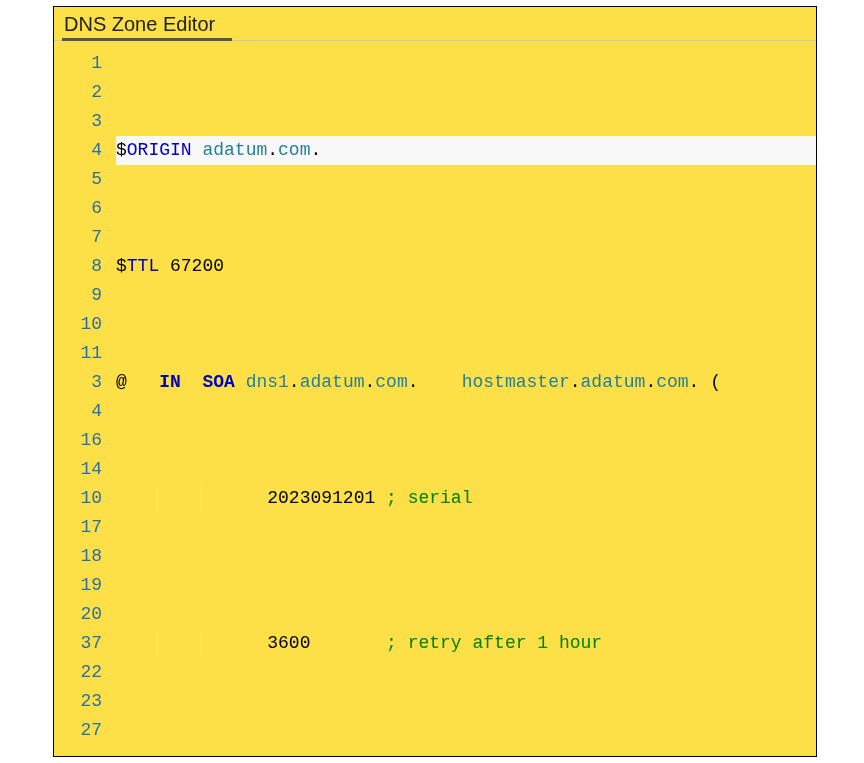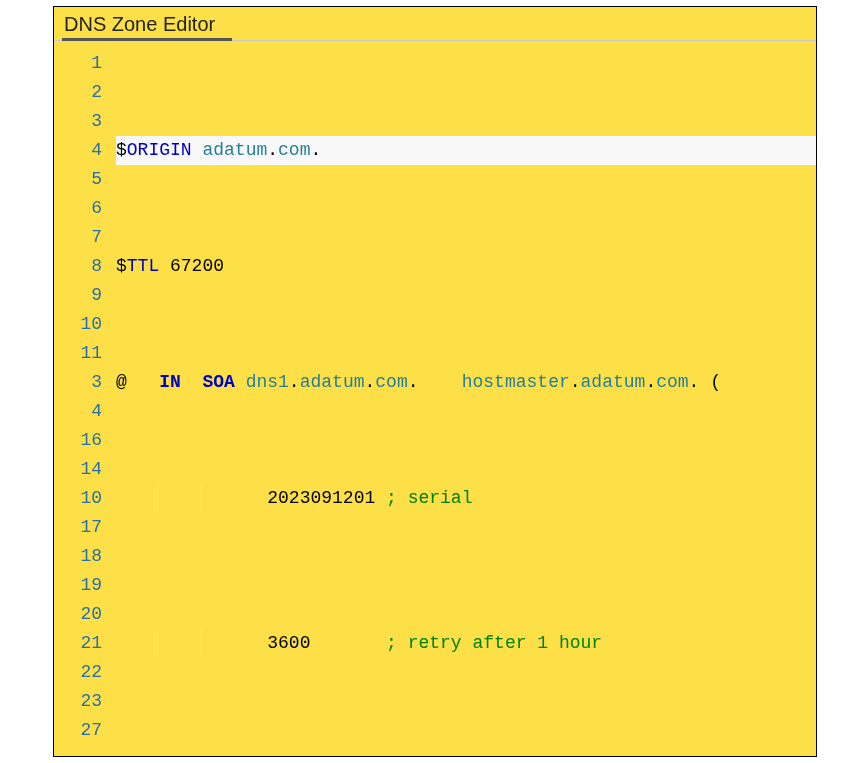--- a/index.html
+++ b/index.html
@@ -98,21 +98,21 @@
         <div>11</div>
         <div>3</div>
         <div>4</div>
         <div>16</div>
         <div>14</div>
         <div>10</div>
         <div>17</div>
         <div>18</div>
         <div>19</div>
         <div>20</div>
-        <div>21</div>
+        <div>37</div>
         <div>22</div>
         <div>23</div>
         <div>27</div>
       </div>
 
     <div class="code">
 
       <div class="code-line current-line"><span class="txt">$</span><span class="dir">ORIGIN</span><span class="dom"> adatum</span><span class="txt">.</span><span class="dom">com</span><span class="txt">.</span></div>
 
       <div class="code-line"><span class="txt">$</span><span class="dir">TTL</span><span class="txt"> 67200</span></div>

